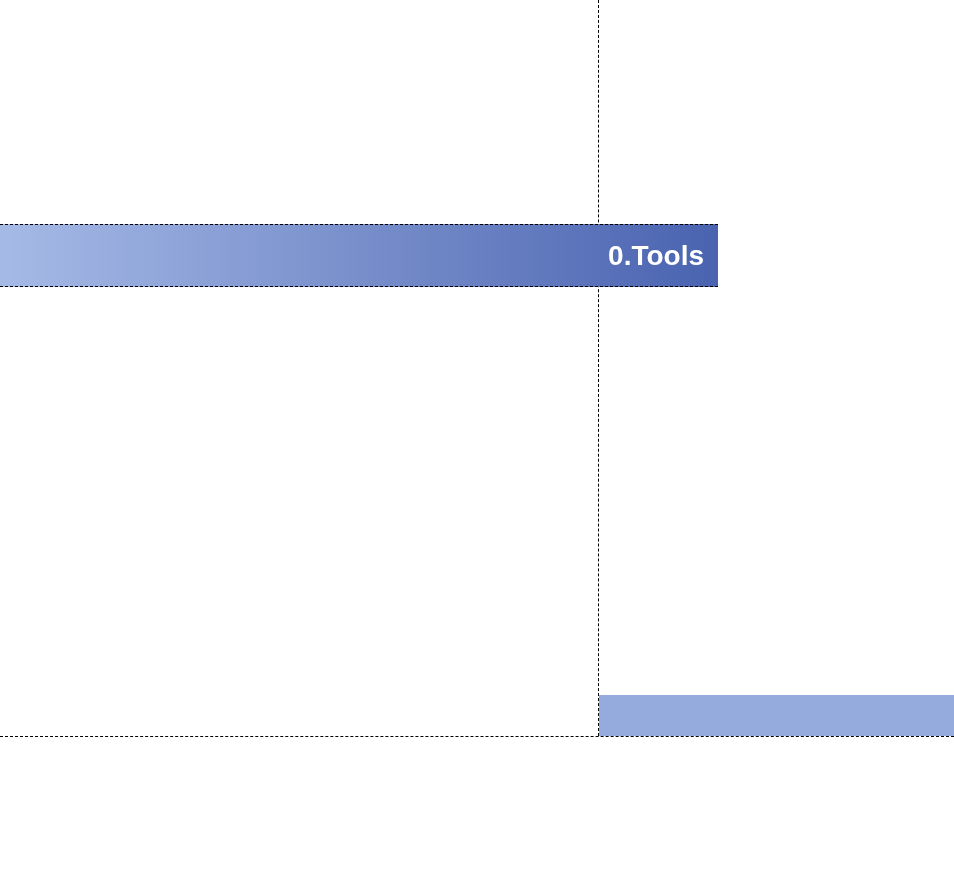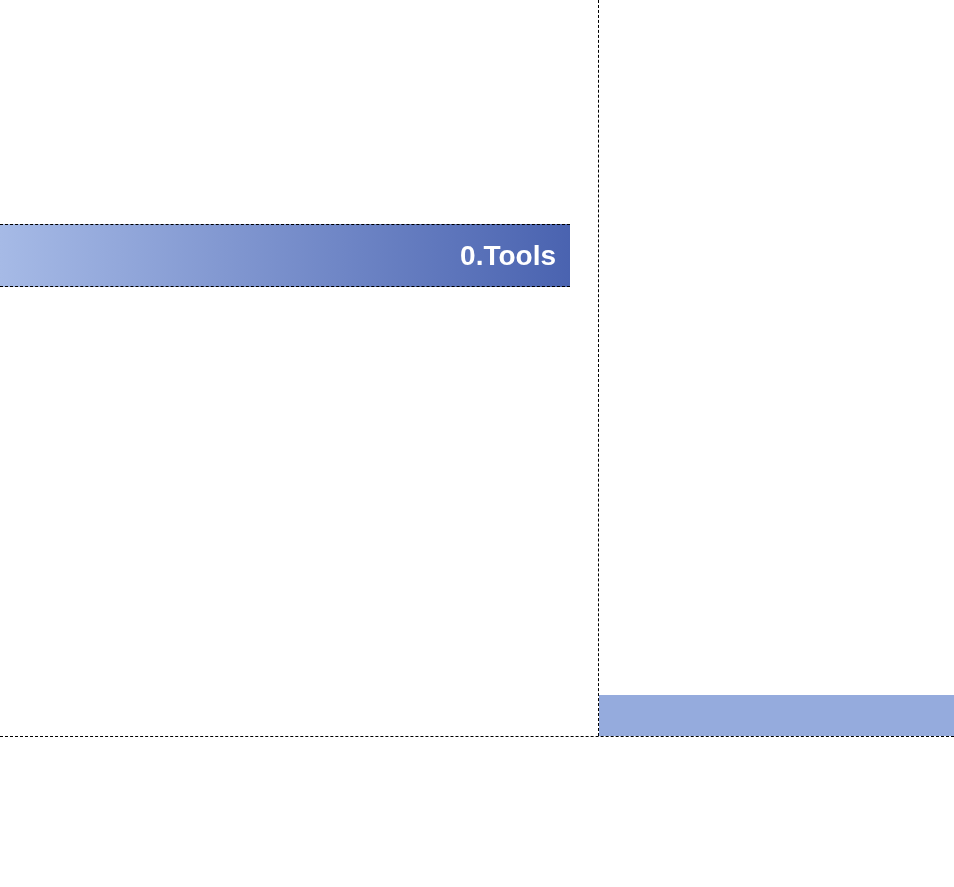--- a/index.html
+++ b/index.html
@@ -32,21 +32,21 @@
     left: 0;
     width: 954px;
     height: 0;
     border-top: 1px dashed #000;
   }
   
   .title-bar {
     position: absolute;
     top: 224px;
     left: 0;
-    width: 570px;
+    width: 718px;
     height: 63px;
     background: linear-gradient(to right, #a6bae6, #4a63b0);
     border-top: 1px dashed #000;
     border-bottom: 1px dashed #000;
     box-sizing: border-box;
     display: flex;
     align-items: center;
     justify-content: flex-end;
     padding-right: 14px;
   }

